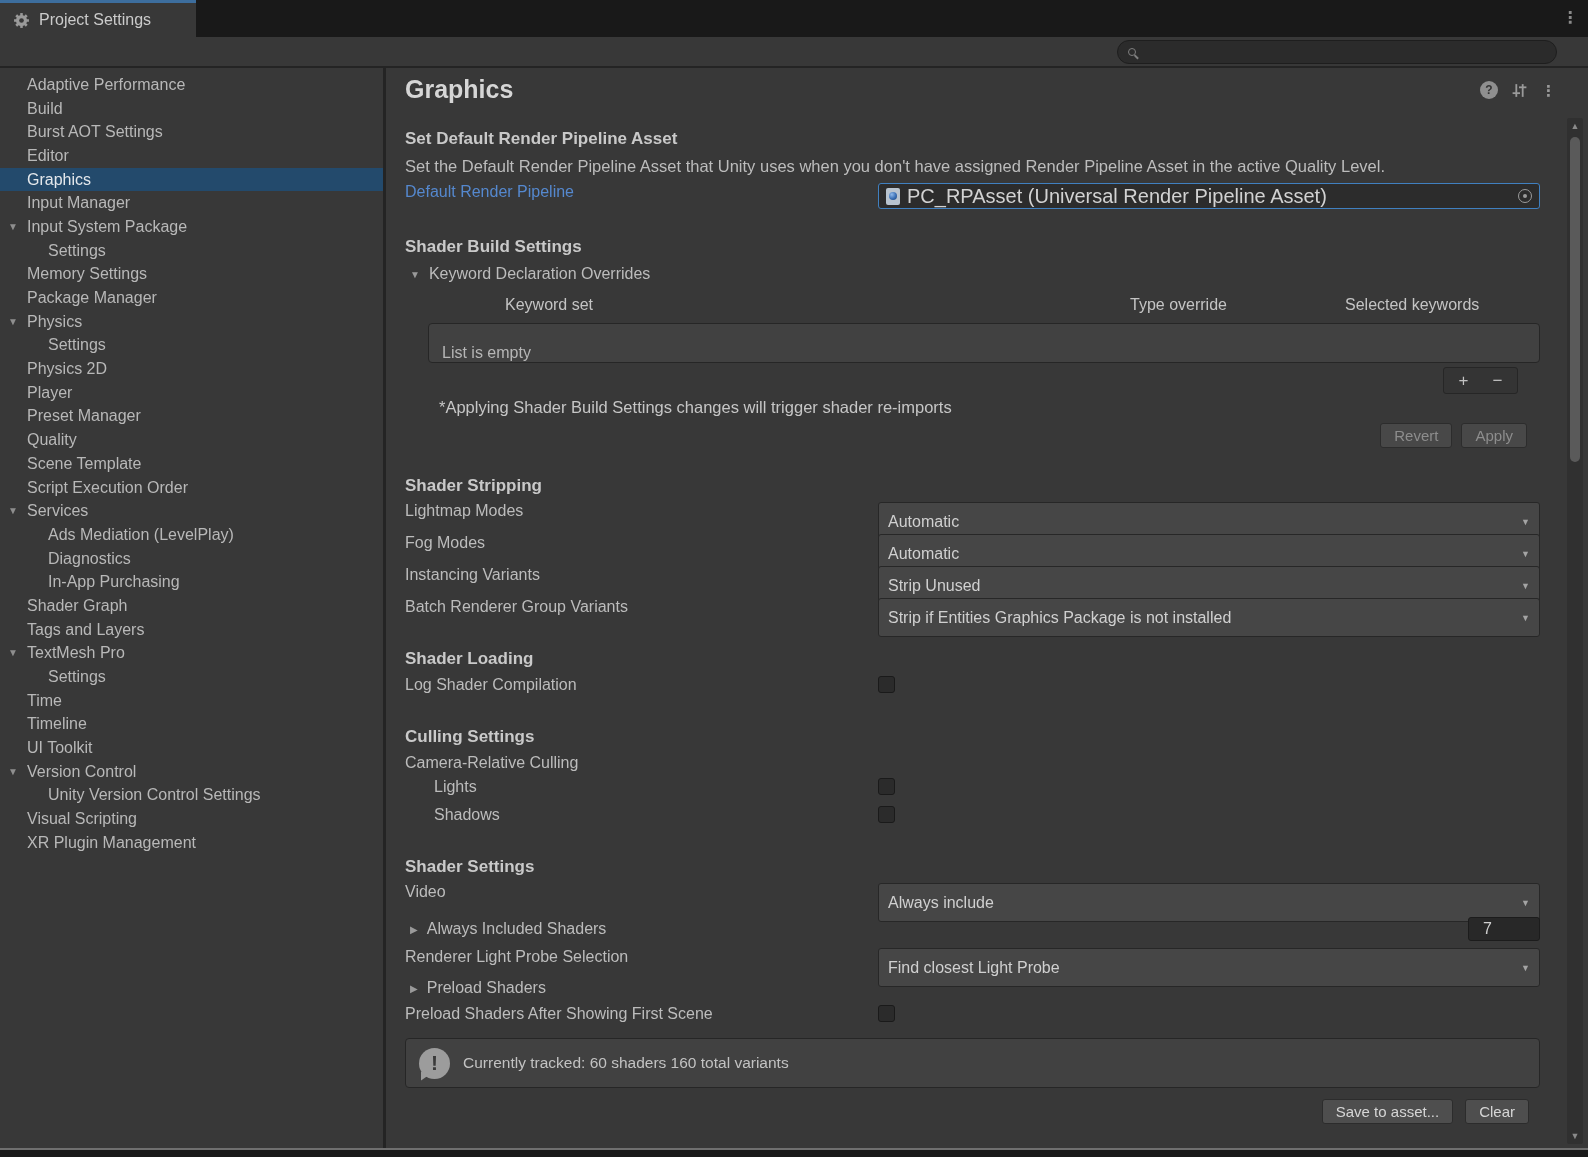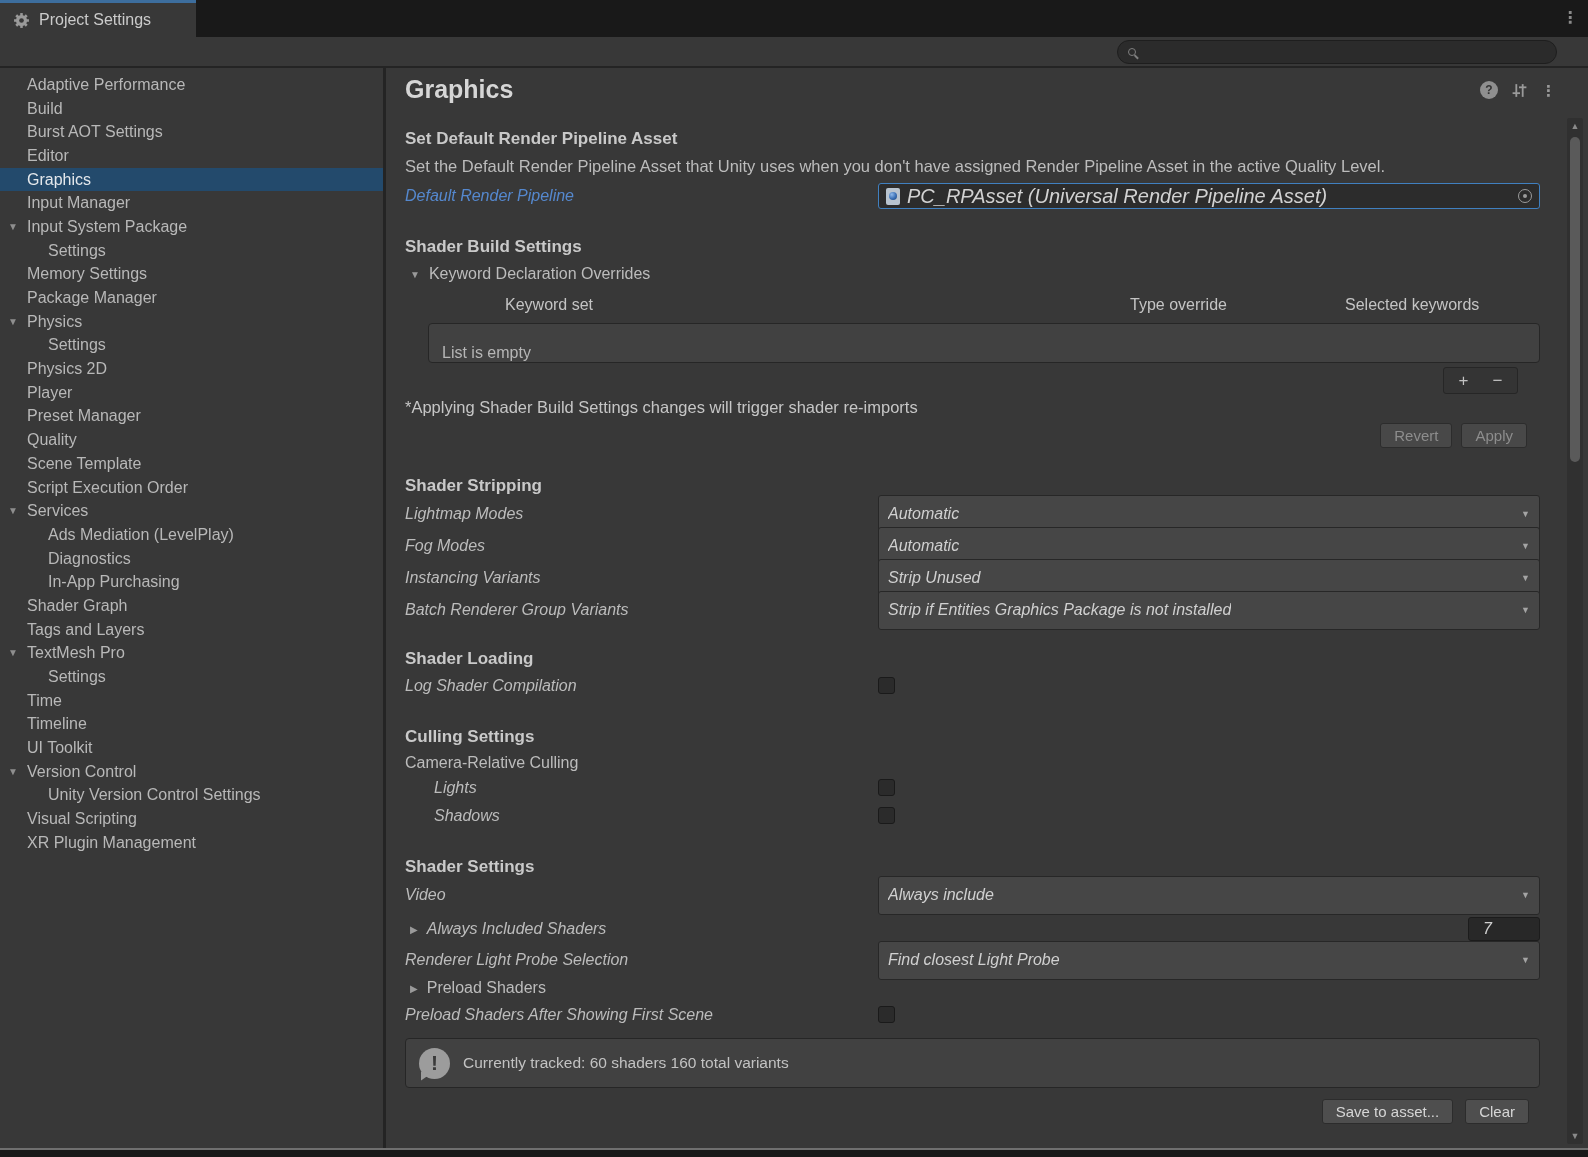--- a/index.html
+++ b/index.html
@@ -45,21 +45,21 @@
   .page-title { font-size:25px; font-weight:bold; color:#D6D6D6; }
   .hdr-icons { position:absolute; top:13px; right:32px; display:flex; align-items:center; gap:13px; }
   .help-circ { width:18px; height:18px; border-radius:50%; background:#8F8F8F; color:#333; font-size:12px; font-weight:bold; display:flex; align-items:center; justify-content:center; }
   .kebab { color:#9A9A9A; font-size:15px; font-weight:bold; line-height:1; }
 
   .sec-h { font-size:17px; font-weight:bold; color:#C9C9C9; white-space:nowrap; }
   .desc { font-size:16.5px; color:#BCBCBC; white-space:nowrap; }
   .lbl { font-size:16px; color:#BCBCBC; white-space:nowrap; }
   .link { color:#5588CE; }
 
-  .frow { display:flex; align-items:center; height:24px;font-style:italic; }
+  .frow { display:flex; height:24px; }
   .frow .lbl { width:473px; flex:none; }
 
   
   .objfield {
     flex:1; height:26px; background:#2C2C2C; border:1.5px solid #4080C0; border-radius:3px;
     display:flex; align-items:center; gap:7px; padding:0 7px; color:#D2D2D2; font-size:20px;
   }
   .asset-ico { width:14px; height:17px; background:#B9C4CF; border-radius:2px; position:relative; flex:none; }
   .asset-ico::after { content:""; position:absolute; left:3px; top:4.5px; width:8px; height:8px; border-radius:50%;
     background:radial-gradient(circle at 35% 32%, #8FB9EA 0%, #3A6FB4 55%, #1C4076 100%); }
@@ -80,21 +80,21 @@
 
   .colhead { position:absolute; font-size:16px; color:#C4C4C4; white-space:nowrap; }
 
   .listbox { height:40px; background:#414141; border:1px solid #262626; border-radius:4px;
     display:flex; align-items:center; padding-left:13px; font-size:16px; color:#B6B6B6; }
 
   .pm-box { position:absolute; right:70px; width:75px; height:27px; background:#343434; border:1px solid #262626; border-radius:3px;
     display:flex; align-items:center; justify-content:center; }
   .pm-btn { width:34px; text-align:center; color:#C2C2C2; font-size:17px; line-height:25px; }
 
-  .note { font-size:16.5px; color:#C6C6C6; white-space:nowrap; }
+  .note { font-size:16.5px; color:#C6C6C6; white-space:nowrap;margin-left:34px; }
 
   .btnrow { position:absolute; display:flex; gap:9px; }
   .btn { height:25px; border-radius:3px; border:1px solid #2C2C2C; background:#484848; color:#8D8D8D;
     font-size:15px; display:flex; align-items:center; padding:0 13px; white-space:nowrap; }
   .btn.active { background:#4E4E4E; color:#D6D6D6; }
 
   .numfield { width:72px; height:24px; background:#282828; border:1px solid #1C1C1C; border-radius:3px;
     color:#CFCFCF; font-size:16px; display:flex; align-items:center; padding-left:14px; flex:none; }
 
   .infobox { height:50px; background:#414141; border:1px solid #262626; border-radius:4px;

